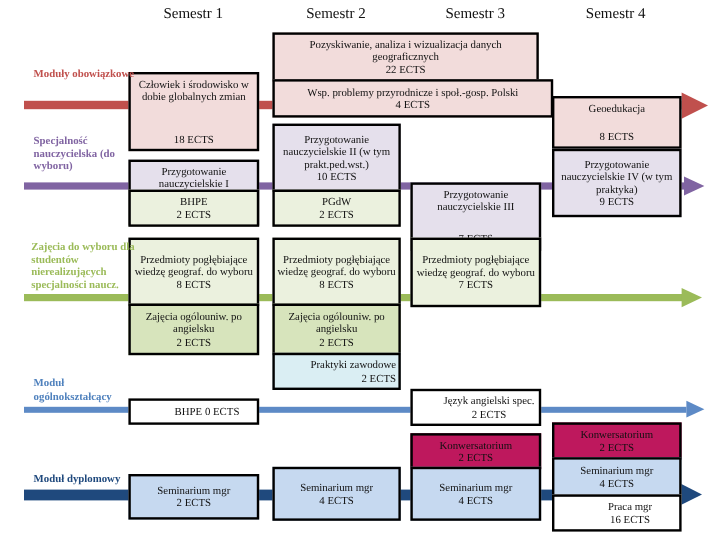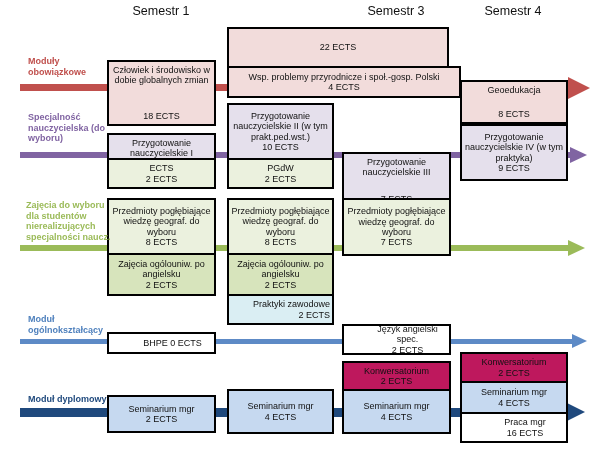--- a/index.html
+++ b/index.html
@@ -1,17 +1,17 @@
 <!DOCTYPE html>
 <html><head>
 <meta charset="utf-8">
 <style>
   html,body{margin:0;padding:0;background:#fff;}
   #stage{position:relative;width:600px;height:450px;background:#ffffff;
-         font-family:Liberation Sans, sans-serif;overflow:hidden;}
+         font-family:Liberation Serif, serif;overflow:hidden;}
   .sem-header{position:absolute;top:4px;width:110px;text-align:center;
               font-size:12.5px;color:#111;z-index:3;}
   .mod-label{position:absolute;font-size:9px;font-weight:bold;line-height:1.18;z-index:3;}
   .lbl-red{color:#c0504d;}
   .lbl-purple{color:#8064a2;}
   .lbl-green{color:#9bbb59;}
   .lbl-blue{color:#4f81bd;}
   .lbl-navy{color:#1f497d;}
   .bar{position:absolute;z-index:1;}
   .head{position:absolute;width:0;height:0;z-index:1;}
@@ -34,20 +34,21 @@
   .bar-green{background:#9bbb59;}
   .bar-blue{background:#5d8ac6;}
   .bar-navy{background:#1f497d;}
 </style>
 </head>
 <body>
 
 <div id="stage">
 
   <div class="sem-header" style="left:106px">Semestr 1</div>
+  <div class="sem-header" style="left:225px">Semestr 2</div>
   <div class="sem-header" style="left:341px">Semestr 3</div>
   <div class="sem-header" style="left:458px">Semestr 4</div>
 
   <div>
     <div class="bar bar-red" style="left:20px;top:84px;width:552px;height:7px"></div>
     <div class="head" style="left:568px;top:77px;border-top:11px solid transparent;border-bottom:11px solid transparent;border-left:22px solid #c0504d"></div>
   </div>
   <div>
     <div class="bar bar-purple" style="left:20px;top:152px;width:552px;height:6px"></div>
     <div class="head" style="left:570px;top:147px;border-top:8px solid transparent;border-bottom:8px solid transparent;border-left:17px solid #8064a2"></div>
@@ -69,37 +70,38 @@
   <div class="mod-label lbl-purple" style="left:28px;top:112px;width:85px">Specjalność nauczycielska (do wyboru)</div>
   <div class="mod-label lbl-green" style="left:26px;top:200px;width:94px">Zajęcia do wyboru dla studentów nierealizujących specjalności naucz.</div>
   <div class="mod-label lbl-blue" style="left:28px;top:314px;width:92px">Moduł ogólnokształcący</div>
   <div class="mod-label lbl-navy" style="left:28px;top:394px;width:110px">Moduł dyplomowy</div>
 
   <div class="box pink spread" style="left:107px;top:32px;width:109px;height:66px">
     <span class="t">Człowiek i środowisko w dobie globalnych zmian</span>
     <span class="e">18 ECTS</span>
   </div>
   <div class="box pink stack" style="left:227px;top:27px;width:222px;height:41px">
+    <span class="t">Pozyskiwanie, analiza i wizualizacja danych geograficznych</span>
     <span class="e">22 ECTS</span>
   </div>
   <div class="box pink stack" style="left:227px;top:66px;width:234px;height:32px">
     <span class="t">Wsp. problemy przyrodnicze i społ.-gosp. Polski</span>
     <span class="e">4 ECTS</span>
   </div>
   <div class="box pink spread" style="left:460px;top:52px;width:108px;height:44px">
     <span class="t">Geoedukacja</span>
     <span class="e">8 ECTS</span>
   </div>
 
   <div class="box purple spread" style="left:107px;top:105px;width:109px;height:55px">
     <span class="t">Przygotowanie nauczycielskie I</span>
     <span class="e">8 ECTS</span>
   </div>
   <div class="box palegreen stack" style="left:107px;top:158px;width:109px;height:31px">
-    <span class="t">ECTS</span>
+    <span class="t">BHPE</span>
     <span class="e">2 ECTS</span>
   </div>
   <div class="box purple stack" style="left:227px;top:103px;width:107px;height:57px">
     <span class="t">Przygotowanie nauczycielskie II (w tym prakt.ped.wst.)</span>
     <span class="e">10 ECTS</span>
   </div>
   <div class="box palegreen stack" style="left:227px;top:158px;width:107px;height:31px">
     <span class="t">PGdW</span>
     <span class="e">2 ECTS</span>
   </div>

